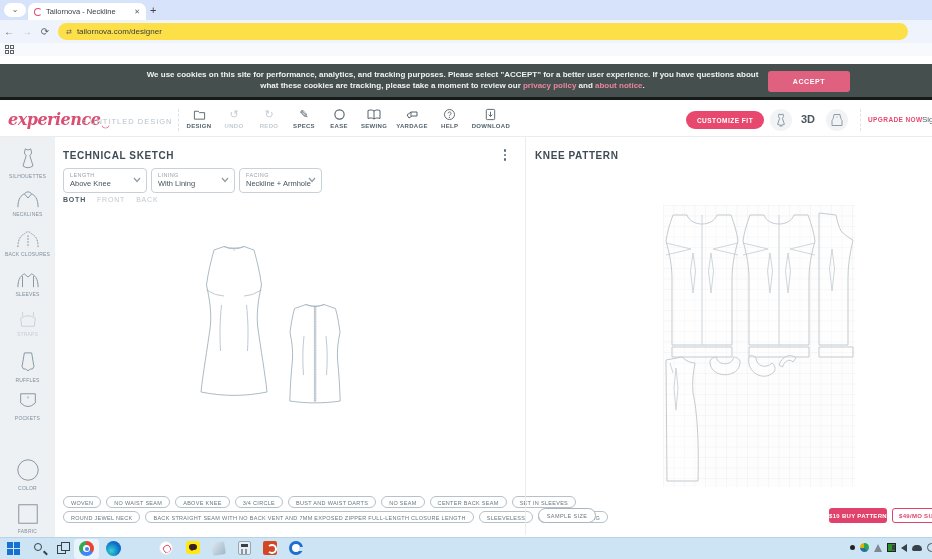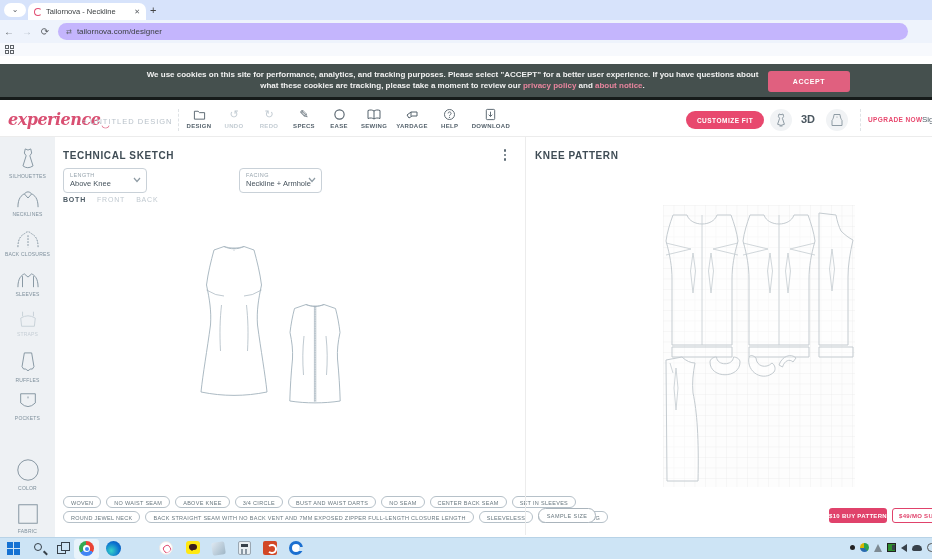--- a/index.html
+++ b/index.html
@@ -11,21 +11,21 @@
   .tabstrip { position:absolute; left:0; top:0; width:932px; height:20px; background:#d7e3fb; }
   .tab-search-chip { position:absolute; left:4px; top:3px; width:22px; height:14px; border-radius:7px; background:#fff; color:#5f6368; font-size:8px; text-align:center; line-height:13px; }
   .tab { position:absolute; left:28px; top:3px; width:118px; height:17px; background:#fff; border-radius:7px 7px 0 0; display:flex; align-items:center; padding:0 6px; gap:4px; }
   .tab-title { font-size:7.5px; color:#3c4043; flex:1; white-space:nowrap; overflow:hidden; }
   .tab-close { font-size:7px; color:#5f6368; }
   .favicon { width:8px; height:8px; border:1.6px solid #e14e72; border-radius:50%; border-right-color:transparent; }
   .newtab-btn { position:absolute; left:150px; top:5px; font-size:11px; color:#444; line-height:11px; }
   .btoolbar { position:absolute; left:0; top:20px; width:932px; height:23px; background:#eef3fc; display:flex; align-items:center; }
   .nav-ic { font-size:10px; color:#5f6368; width:18px; text-align:center; }
   .nav-ic.disabled { color:#b7bfc9; }
-  .omnibox { margin-left:4px; width:850px; height:17px; background:#c4b5fd; border-radius:9px; display:flex; align-items:center; padding:0 8px; gap:5px; }
+  .omnibox { margin-left:4px; width:850px; height:17px; background:#fde047; border-radius:9px; display:flex; align-items:center; padding:0 8px; gap:5px; }
   .omni-ic { font-size:7px; color:#5f6368; }
   .url-text { font-size:8px; color:#3c4043; }
   .bookmarksbar { position:absolute; left:0; top:43px; width:932px; height:13px; background:#f7f9fd; }
   .apps-grid { position:absolute; left:5px; top:45px; width:9px; height:9px; display:grid; grid-template-columns:4px 4px; grid-template-rows:4px 4px; gap:1px; }
   .apps-grid span { border:1px solid #5f6368; }
 
   
   .cookiebar { position:absolute; left:0; top:64px; width:932px; height:36px; background:#45504e; border-bottom:3px solid #161b1a; }
   .cookie-text { position:absolute; left:140px; top:5px; width:625px; font-size:8px; line-height:11px; color:#f1f1f1; text-align:center; font-weight:bold; }
   .cookie-text a { color:#e9859e; text-decoration:none; }
@@ -318,20 +318,27 @@
       <i></i>
     </div>
 
   <div class="dropdown dd1">
     <span class="dd-label">LENGTH</span>
     <span class="dd-value">Above Knee</span>
     <svg class="dd-chevron" width="8" height="6" viewBox="0 0 8 6">
         <path d="M1 1 L4 4.5 L7 1" fill="none" stroke="#8e9ba4" stroke-width="1.2"></path>
       </svg>
   </div>
+  <div class="dropdown dd2">
+    <span class="dd-label">LINING</span>
+    <span class="dd-value">With Lining</span>
+    <svg class="dd-chevron" width="8" height="6" viewBox="0 0 8 6">
+        <path d="M1 1 L4 4.5 L7 1" fill="none" stroke="#8e9ba4" stroke-width="1.2"></path>
+      </svg>
+  </div>
   <div class="dropdown dd3">
     <span class="dd-label">FACING</span>
     <span class="dd-value">Neckline + Armhole</span>
     <svg class="dd-chevron" width="8" height="6" viewBox="0 0 8 6">
         <path d="M1 1 L4 4.5 L7 1" fill="none" stroke="#8e9ba4" stroke-width="1.2"></path>
       </svg>
   </div>
 
   <div class="view-tabs">
     <span class="vtab active">BOTH</span>

